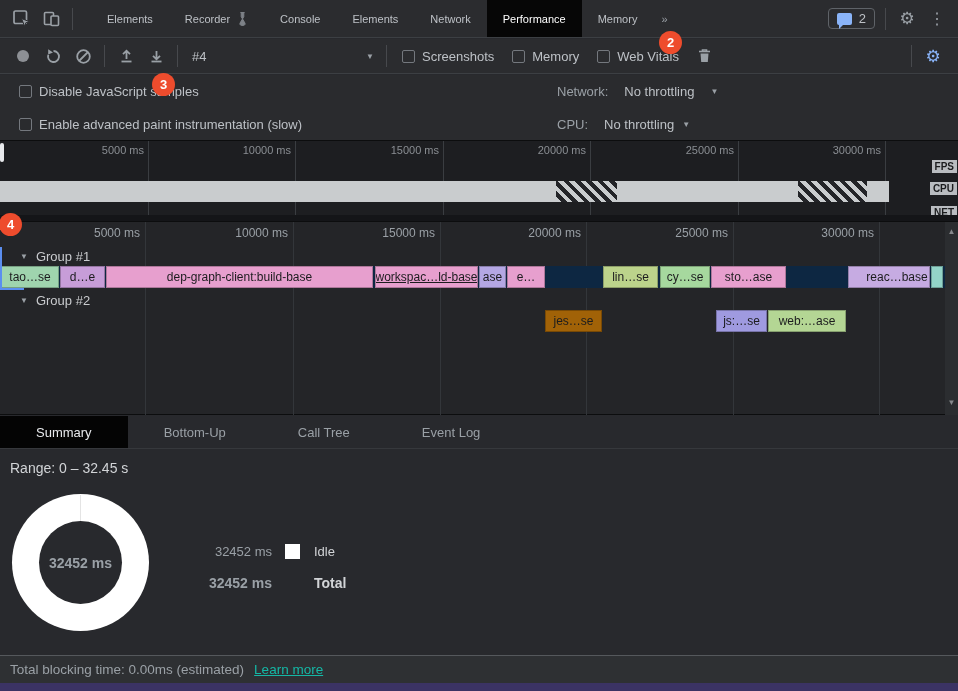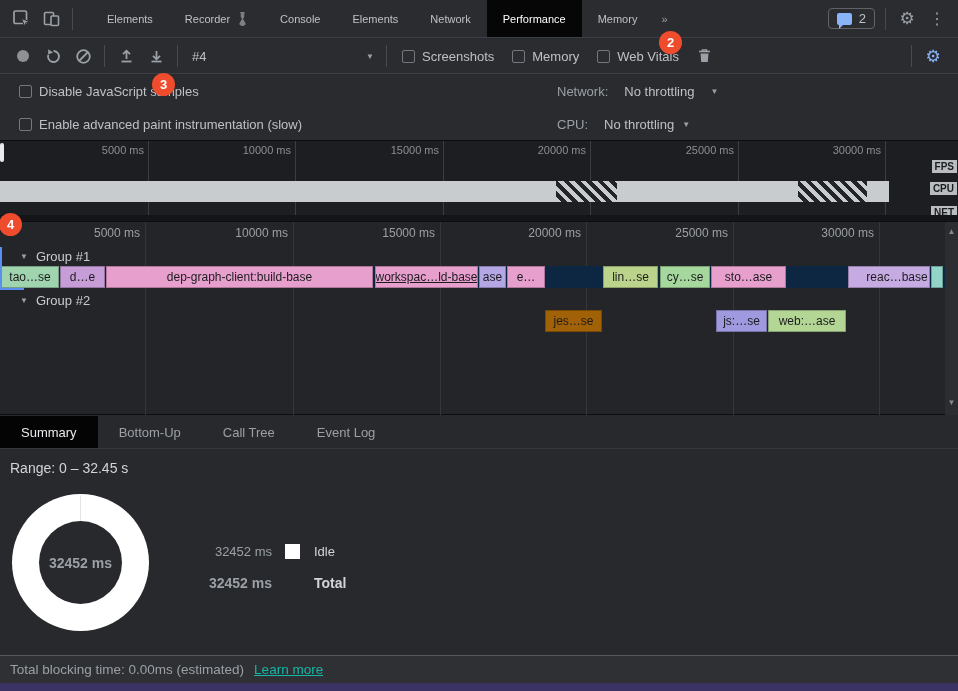--- a/index.html
+++ b/index.html
@@ -75,21 +75,21 @@
     font-size:12px; color:#1c1c1e; overflow:hidden; white-space:nowrap;
     border:1px solid rgba(0,0,0,0.25); }
   #blue-marker-v{ position:absolute; left:0; top:25px; width:2px; height:43px; background:#5b8ef0; }
   #blue-marker-h{ position:absolute; left:0; top:66px; width:24px; height:2px; background:#5b8ef0; }
   #fl-scrollbar{ position:absolute; right:0; top:0; width:13px; height:193px; background:#2b2d30; }
   .sb-arrow{ position:absolute; left:0; width:13px; text-align:center; font-size:8px; color:#87898d; }
 
   
   #bottom-tabs{ position:absolute; left:0; top:416px; width:958px; height:33px;
     background:#28292d; border-bottom:1px solid #36383c; display:flex; }
-  .btab{ display:flex; align-items:center; padding:0 21px; color:#9aa0a6; font-size:13px; }
+  .btab{ display:flex; align-items:center; padding:0 36px; color:#9aa0a6; font-size:13px; }
   .btab.active{ background:#040404; color:#e8eaed; }
 
   
   #summary-panel{ position:absolute; left:0; top:450px; width:958px; height:204px; background:#28292d; }
   #range-label{ position:absolute; left:10px; top:10px; font-size:14px; color:#d2d4d7; }
   #donut{ position:absolute; left:12px; top:44px; width:137px; height:137px;
     border-radius:50%; background:#ffffff; }
   #donut-hole{ position:absolute; left:27px; top:27px; width:83px; height:83px;
     border-radius:50%; background:#28292d; display:flex; align-items:center; justify-content:center; }
   #donut-sep{ position:absolute; left:68px; top:1px; width:1px; height:26px; background:#e4e4e4; }

